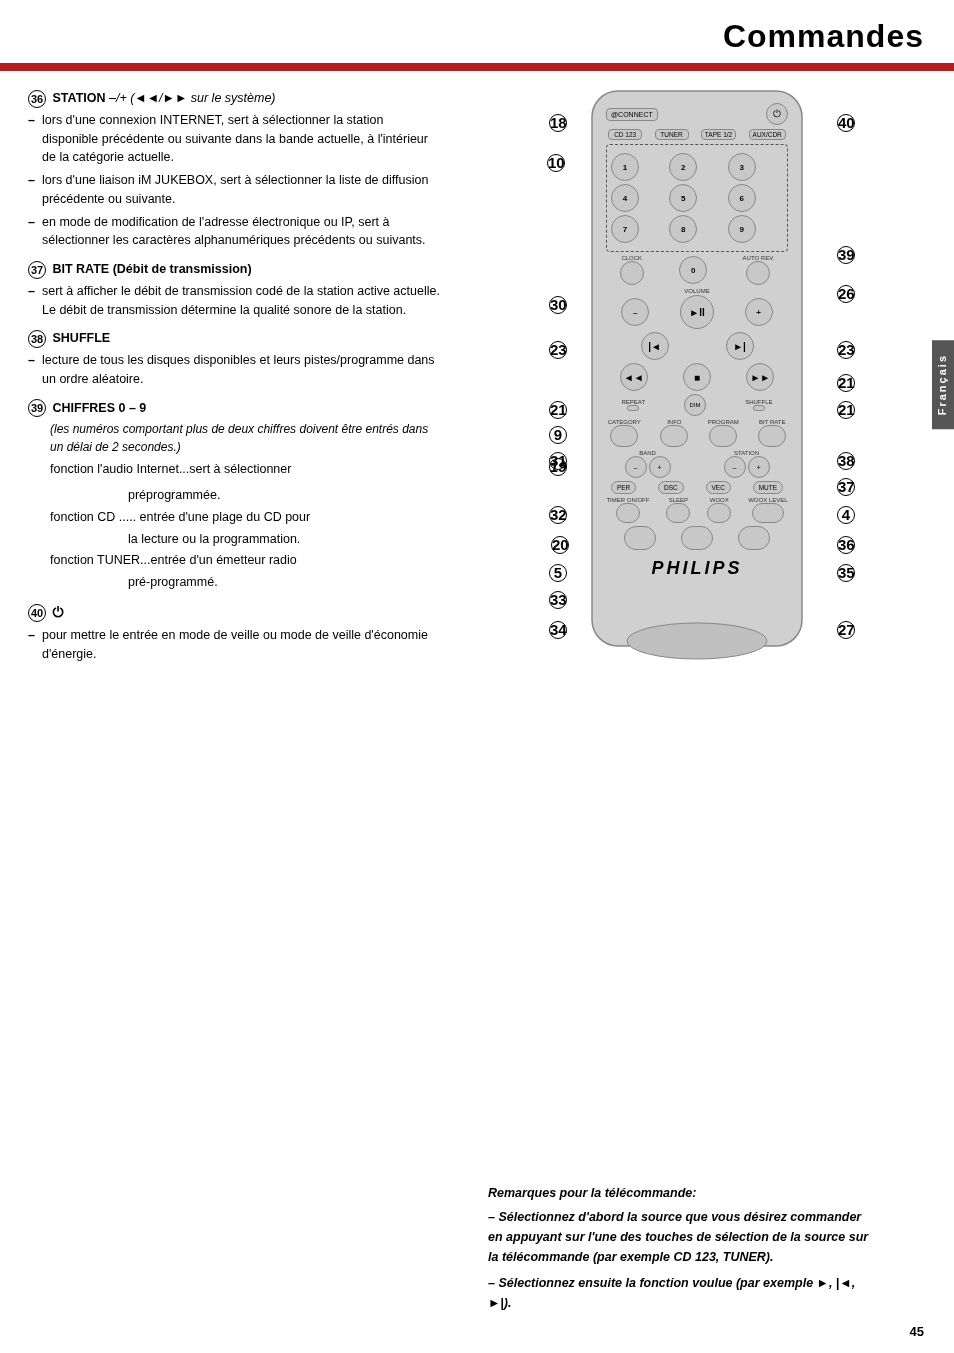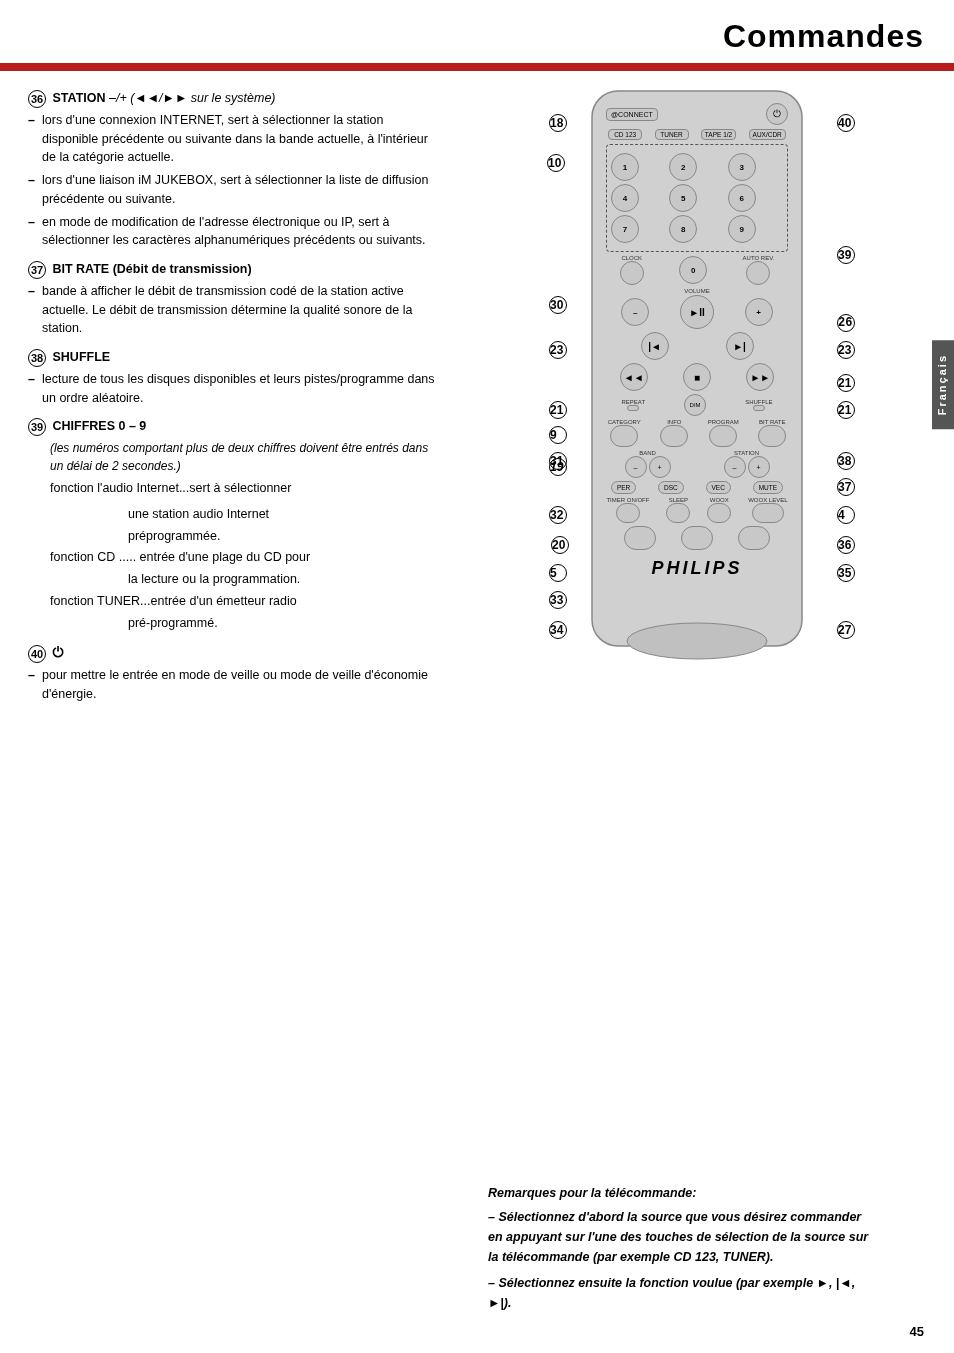--- a/index.html
+++ b/index.html
@@ -110,23 +110,23 @@
       position: absolute;
       font-size: 12px;
       font-weight: bold;
     }
     .callout .num {
       display: inline-block;
       border: 1.5px solid #000;
       border-radius: 50%;
       width: 18px;
       height: 18px;
-      text-align: left;
+      text-align: center;
       line-height: 16px;
-      font-size: 12px;
+      font-size: 15px;
     }
 
     .btn-round {
       width: 28px;
       height: 28px;
       border-radius: 50%;
       background: #c8c8c8;
       border: 1.5px solid #888;
       display: flex;
       align-items: center;
@@ -259,21 +259,21 @@
       </div>
     </div>
 
     <div class="section-block">
       <div class="section-title">
         <span class="section-num">37</span>
         <strong>BIT RATE (Débit de transmission)</strong>
       </div>
       <div class="bullet-item">
         <span class="bullet-dash">–</span>
-        <span class="bullet-text">bande à afficher le débit de transmission codé de la station active actuelle. Le débit de transmission détermine la qualité sonore de la station.</span>
+        <span class="bullet-text">sert à afficher le débit de transmission codé de la station active actuelle. Le débit de transmission détermine la qualité sonore de la station.</span>
       </div>
     </div>
 
     <div class="section-block">
       <div class="section-title">
         <span class="section-num">38</span>
         <strong>SHUFFLE</strong>
       </div>
       <div class="bullet-item">
         <span class="bullet-dash">–</span>
@@ -285,21 +285,20 @@
       <div class="section-title">
         <span class="section-num">39</span>
         <strong>CHIFFRES 0 – 9</strong>
       </div>
       <div style="font-style:italic; margin-bottom:4px; padding-left:22px; font-size:12px;">
         (les numéros comportant plus de deux chiffres doivent être entrés dans un délai de 2 secondes.)
       </div>
       <div style="padding-left:22px; margin-bottom:7px;">
         <span>fonction l'audio Internet</span><span>...sert à sélectionner</span>
       </div>
-      <div style="padding-left:100px; margin-bottom:3px;">une station audio Internet</div>
       <div style="padding-left:100px; margin-bottom:3px;">préprogrammée.</div>
       <div style="padding-left:22px; margin-bottom:3px;">
         <span>fonction CD </span><span>..... entrée d'une plage du CD pour</span>
       </div>
       <div style="padding-left:100px; margin-bottom:3px;">la lecture ou la programmation.</div>
       <div style="padding-left:22px; margin-bottom:3px;">
         <span>fonction TUNER</span><span>...entrée d'un émetteur radio</span>
       </div>
       <div style="padding-left:100px; margin-bottom:3px;">pré-programmé.</div>
     </div>
@@ -341,21 +340,21 @@
       </div>
 
       <div style="position:absolute;right:2px;top:160px;" class="callout">
         <span class="num">39</span>
       </div>
 
       <div style="position:absolute;left:2px;top:210px;" class="callout">
         <span class="num">30</span>
       </div>
 
-      <div style="position:absolute;right:2px;top:228px;font-family:Liberation Mono, monospace;" class="callout">
+      <div style="position:absolute;right:2px;top:199px;" class="callout">
         <span class="num">26</span>
       </div>
 
       <div style="position:absolute;left:2px;top:255px;" class="callout">
         <span class="num">23</span>
       </div>
 
       <div style="position:absolute;right:2px;top:255px;" class="callout">
         <span class="num">23</span>
       </div>

